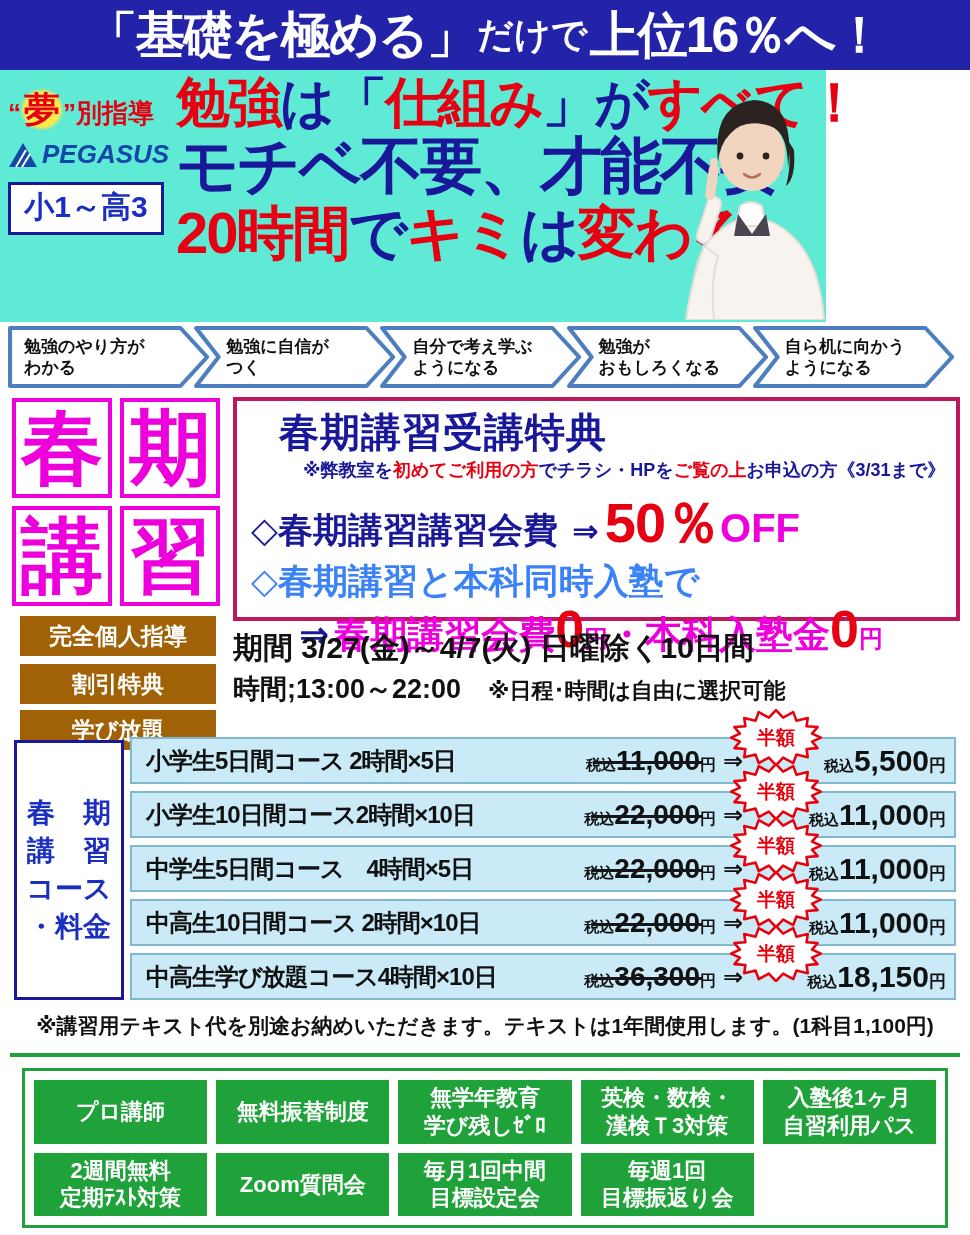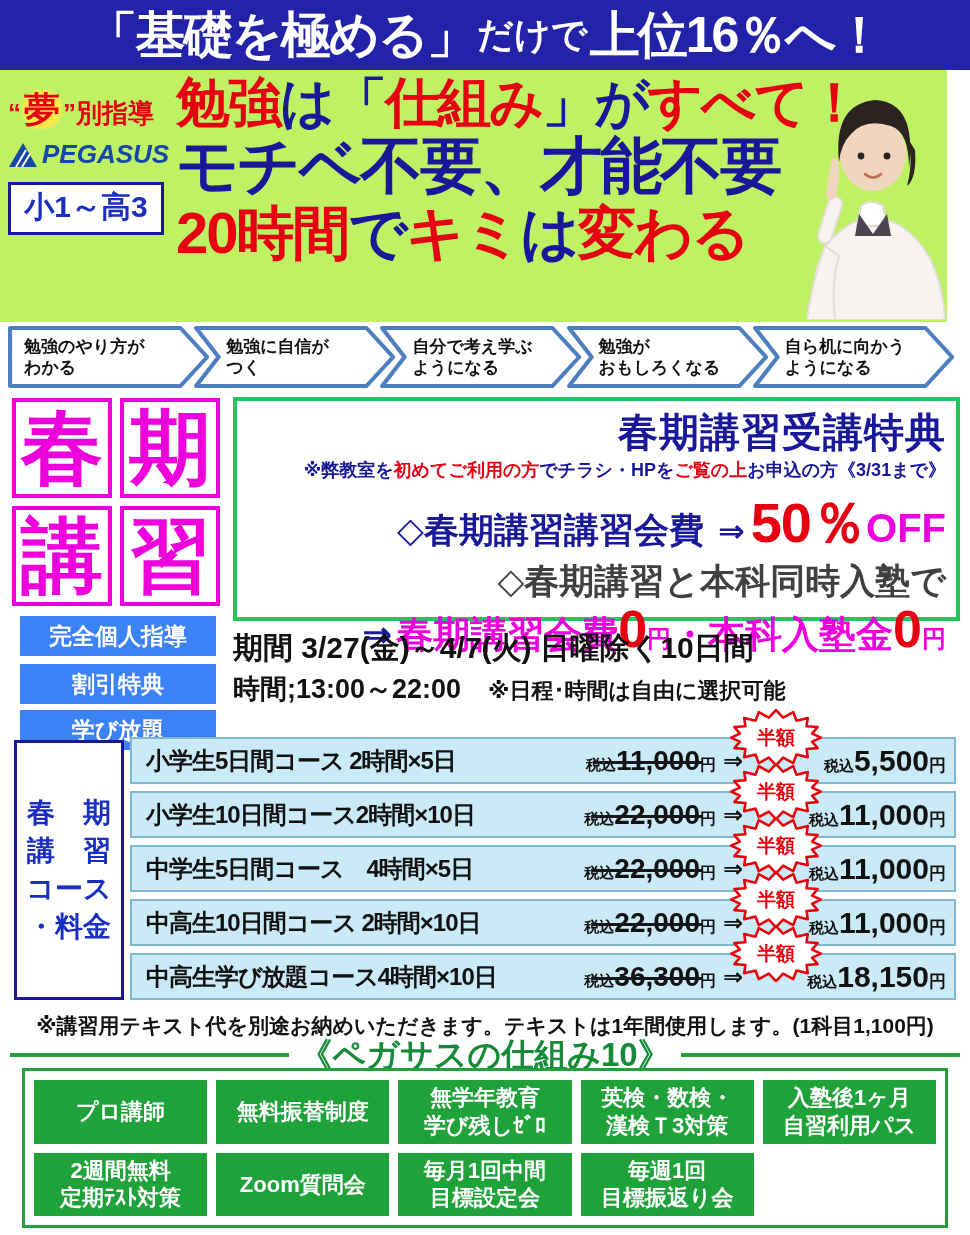--- a/index.html
+++ b/index.html
@@ -8,21 +8,21 @@
 
   
   .banner { position:absolute; top:0; left:0; width:970px; height:70px;
     background:#2323aa; color:#ffffff; display:flex; align-items:center; justify-content:center;
     white-space:nowrap; }
   .banner b { font-weight:900; }
   .banner .big { font-size:50px; letter-spacing:-2px; }
   .banner .mid { font-size:36px; margin:0 2px; }
 
   
-  .header { position:absolute; top:70px; left:0; width:947px; height:252px; background:#bef264; }
+  .header { position:absolute; top:70px; left:0; width:826px; height:252px; background:#5eead4; }
   .brand { position:absolute; left:8px; top:16px; width:170px; }
   .brand-line1 { color:#e60012; font-weight:900; font-size:26px; white-space:nowrap; }
   .brand-line1 .dream { font-size:36px; padding:0 3px;
     background:radial-gradient(ellipse at center,#ffe84a 58%,rgba(255,232,74,0) 75%); }
   .brand-line2 { display:flex; align-items:center; margin-top:4px; }
   .brand-name { color:#1547a8; font-weight:900; font-style:italic; font-size:26px; letter-spacing:0; margin-left:4px; }
   .grade-box { margin-top:12px; width:156px; border:3px solid #181899; color:#1a2ec0;
     font-size:30px; font-weight:bold; text-align:center; padding:2px 0 4px; background:#fff; }
 
   
@@ -43,35 +43,35 @@
   .chev svg { position:absolute; inset:0; width:100%; height:100%; }
   .chev-text { position:absolute; inset:0; display:flex; flex-direction:column; justify-content:center;
     padding-left:32px; font-size:17px; font-weight:900; color:#111; line-height:1.25; white-space:nowrap; }
   .chev.first .chev-text { padding-left:16px; }
 
   
   .tiles { position:absolute; left:12px; top:398px; width:212px; display:grid;
     grid-template-columns:100px 100px; grid-gap:8px; }
   .tile { width:100px; height:100px; border:4px solid #ee00dd; background:#fff; color:#ee00dd;
     font-size:82px; font-weight:900; display:flex; align-items:center; justify-content:center; line-height:1; }
-  .tag { position:absolute; left:20px; width:196px; height:40px; background:#3b82f6; color:#fff;
+  .tag { position:absolute; left:20px; width:196px; height:40px; background:#a16207; color:#fff;
     font-size:23px; font-weight:bold; display:flex; align-items:center; justify-content:center; white-space:nowrap; }
   .tag1 { top:616px; } .tag2 { top:664px; } .tag3 { top:710px; }
 
   
   .offer { position:absolute; left:233px; top:397px; width:727px; height:224px;
-    border:4px solid #22c55e; background:#fff; padding:4px 10px 0 14px; white-space:nowrap;text-align:right; }
+    border:4px solid #be185d; background:#fff; padding:4px 10px 0 14px; white-space:nowrap; }
   .offer-title { color:#181899; font-size:40px; font-weight:900; letter-spacing:1px; padding-left:28px; }
   .offer-note { font-size:18px; font-weight:bold; padding-left:52px; margin-top:-2px; }
   .offer-line1 { margin-top:4px; font-weight:900; }
   .offer-line1 .lbl { color:#181899; font-size:35px; }
   .offer-line1 .arr { color:#181899; font-size:32px; margin:0 6px 0 14px; }
   .offer-line1 .val { color:#e60012; font-size:56px; letter-spacing:-1px; }
   .offer-line1 .suf { color:#ee00dd; font-size:40px; }
-  .offer-line2 { font-weight:900; color:#404040; font-size:35px; margin-top:-4px; }
+  .offer-line2 { font-weight:900; color:#3b82f6; font-size:35px; margin-top:-4px; }
   .offer-line3 { font-weight:900; margin-top:-6px; padding-left:48px; }
   .offer-line3 .arr { color:#181899; font-size:36px; margin-right:4px; }
   .offer-line3 .mg { color:#ee00dd; font-size:37px; }
   .offer-line3 .zero { color:#e60012; font-size:52px; }
   .offer-line3 .yen { color:#ee00dd; font-size:24px; }
 
   
   .period { position:absolute; left:233px; top:628px; width:735px; color:#111; white-space:nowrap; }
   .period .p1 { font-size:30px; font-weight:900; }
   .period .p2 { font-size:27px; font-weight:900; margin-top:4px; }
@@ -371,21 +371,20 @@
           <span class="burst-label">半額</span>
         </span>
     </div>
 
   </div>
 
   <div class="table-note">※講習用テキスト代を別途お納めいただきます。テキストは1年間使用します。(1科目1,100円)</div>
 
   <div class="features-title">
     <span class="rule"></span>
-    <span class="ttl">《ペガサスの仕組み10》</span>
     <span class="rule"></span>
   </div>
 
   <div class="features-box">
     <div class="features-grid">
       <div class="fcell">
           <span>プロ講師</span>
           <span></span>
         </div>
       <div class="fcell">

